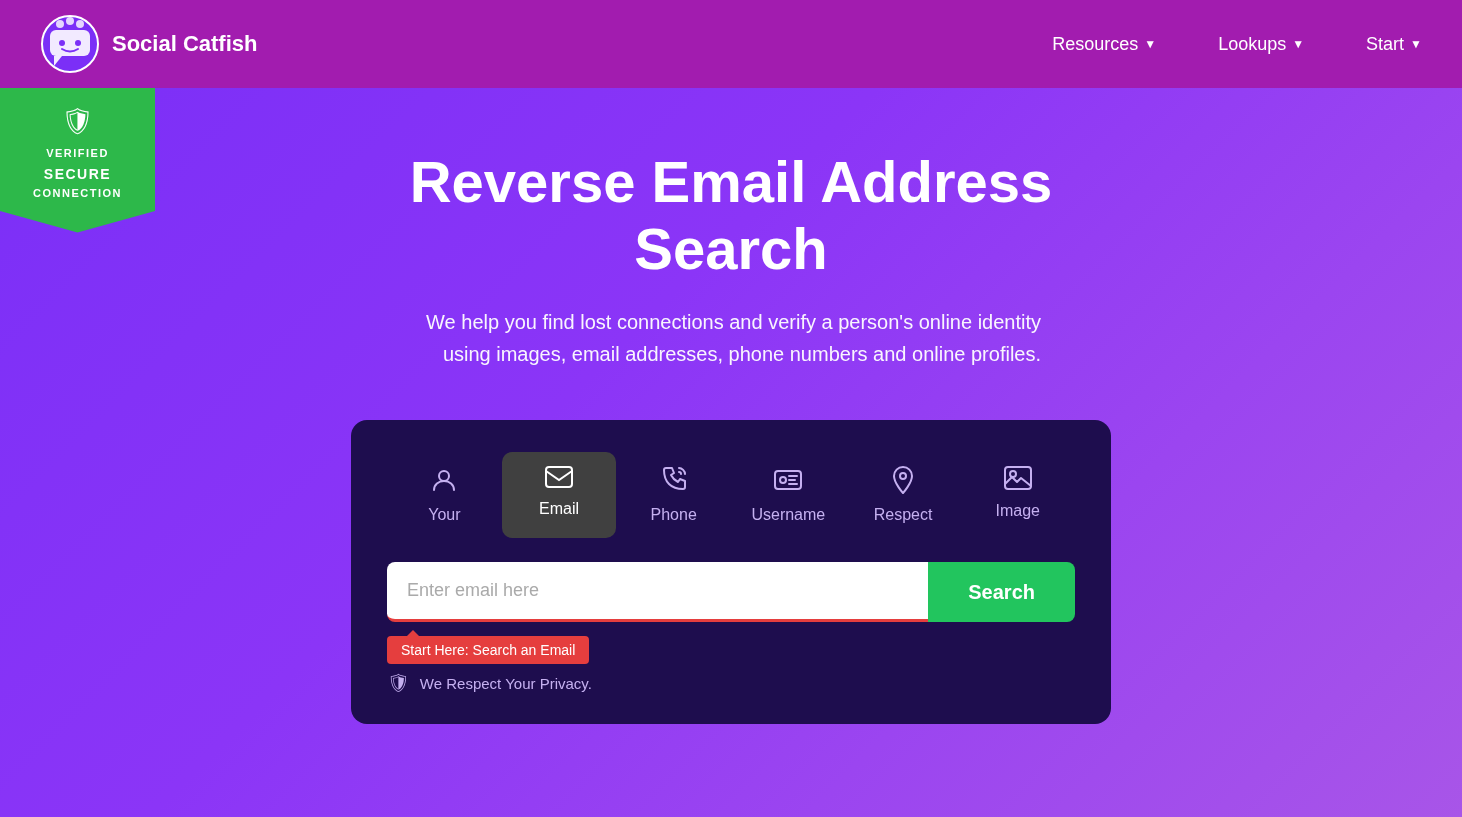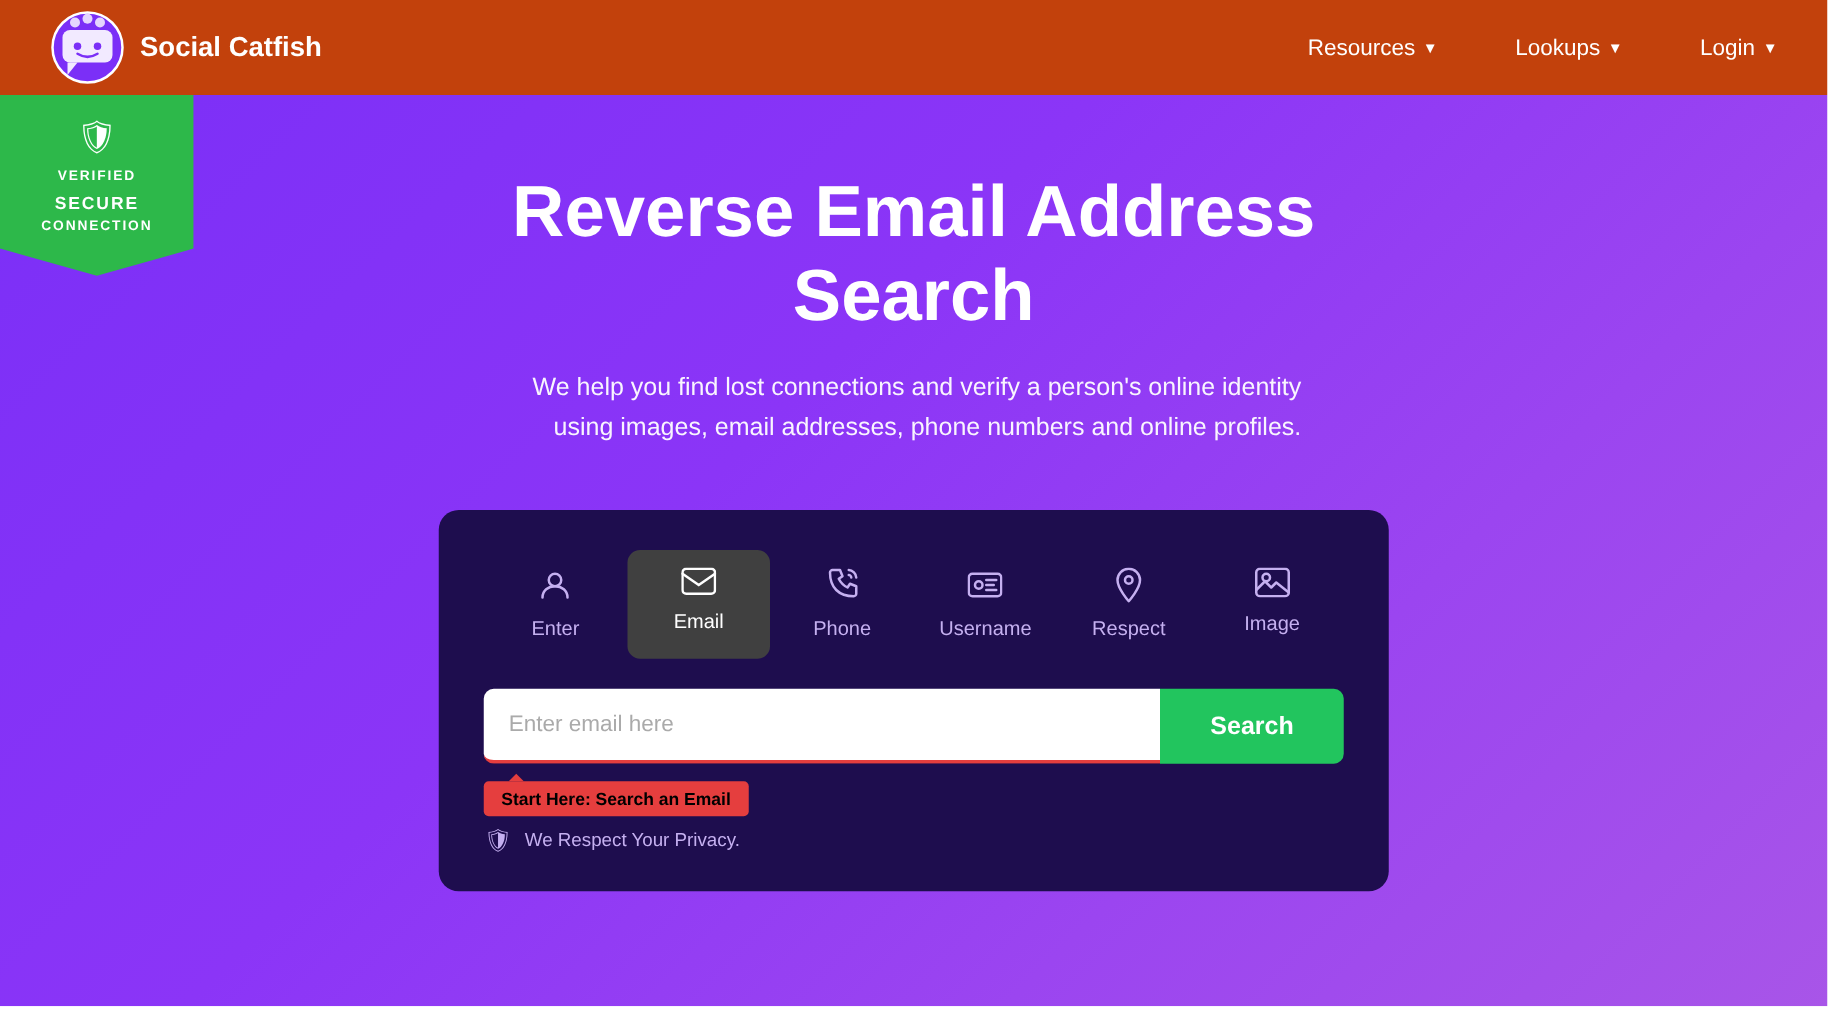--- a/index.html
+++ b/index.html
@@ -1,25 +1,25 @@
 <!DOCTYPE html>
 <html><head>
   <meta charset="utf-8">
   <style>
     * { margin: 0; padding: 0; box-sizing: border-box; }
     body { font-family: -apple-system, BlinkMacSystemFont, 'Segoe UI', Arial, sans-serif; overflow-x: hidden; }
 
     
     .navbar {
-      background: #c2410c;
+      background: #a21caf;
       display: flex;
       align-items: center;
       justify-content: space-between;
       padding: 0 40px;
-      height: 76px;
+      height: 88px;
       position: relative;
       z-index: 10;
     }
     .logo {
       display: flex;
       align-items: center;
       gap: 12px;
       text-decoration: none;
     }
     .logo-icon {
@@ -180,23 +180,23 @@
 
     
     .tooltip-wrapper {
       position: relative;
     }
     .start-here-tooltip {
       position: absolute;
       bottom: -42px;
       left: 0;
       background: #e53e3e;
-      color: #000000;
+      color: #ffffff;
       font-size: 14px;
-      font-weight: 700;
+      font-weight: 400;
       padding: 6px 14px;
       border-radius: 4px;
       white-space: nowrap;
       margin-top: 44px;
     }
     .start-here-tooltip::before {
       content: '';
       position: absolute;
       top: -6px;
       left: 20px;
@@ -256,21 +256,21 @@
   <div class="nav-right">
     <a class="nav-item" href="#">
       <span>Resources</span>
       <span class="nav-caret">▼</span>
     </a>
     <a class="nav-item" href="#">
       <span>Lookups</span>
       <span class="nav-caret">▼</span>
     </a>
     <a class="nav-item" href="#">
-      <span>Login</span>
+      <span>Start</span>
       <span class="nav-caret">▼</span>
     </a>
   </div>
 </nav>
 
 <section class="hero">
 
   <div class="verified-badge">
     <span class="shield-icon">🛡</span>
     <div class="verified-badge-text">
@@ -287,21 +287,21 @@
   <div class="search-card">
 
     <div class="tabs">
       <div class="tab">
         <span class="tab-icon">
           <svg width="28" height="28" viewBox="0 0 28 28" fill="none">
             <circle cx="14" cy="10" r="5" stroke="#c5b0f0" stroke-width="2" fill="none"></circle>
             <path d="M4 24c0-5.5 4.5-9 10-9s10 3.5 10 9" stroke="#c5b0f0" stroke-width="2" fill="none" stroke-linecap="round"></path>
           </svg>
         </span>
-        <span class="tab-label">Enter</span>
+        <span class="tab-label">Your</span>
       </div>
       <div class="tab active">
         <span class="tab-icon">
           <svg width="28" height="22" viewBox="0 0 28 22" fill="none">
             <rect x="1" y="1" width="26" height="20" rx="3" stroke="white" stroke-width="2" fill="none"></rect>
             <path d="M1 5l13 9 13-9" stroke="white" stroke-width="2" fill="none" stroke-linecap="round"></path>
           </svg>
         </span>
         <span class="tab-label">Email</span>
       </div>

